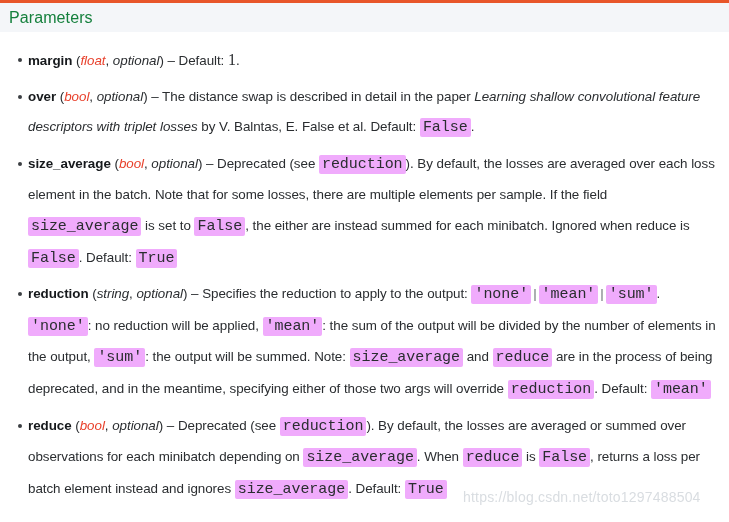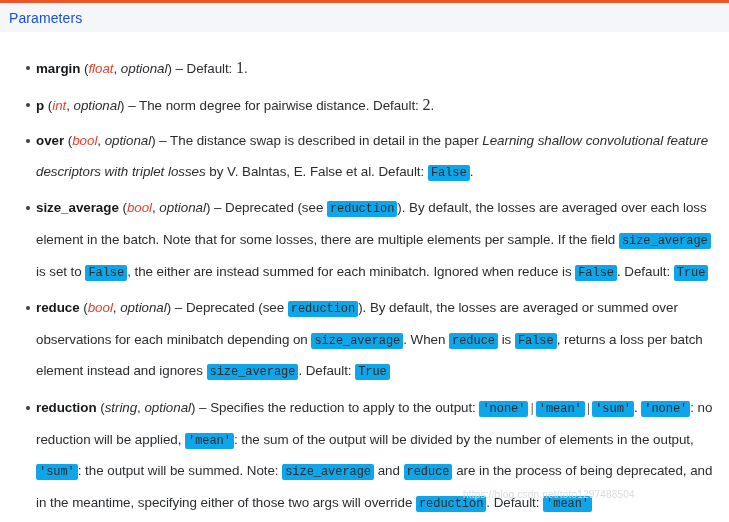--- a/index.html
+++ b/index.html
@@ -18,34 +18,34 @@
 
   
   #params-header {
     border-top: 3px solid #e8562a;
     background: #f4f6f9;
     height: 32px;
     box-sizing: border-box;
     padding: 5px 0 0 9px;
   }
   #params-header-title {
-    font-size: 14px;
-    color: #1d4ed8;
+    font-size: 16px;
+    color: #15803d;
     line-height: 20px;
     letter-spacing: 0.1px;
   }
 
   
   #params-body {
     padding: 0;
     background: #ffffff;
   }
   ul.param-list {
     list-style: none;
-    margin: 8px;
+    margin: 0;
     padding: 13px 0 0 0;
   }
   ul.param-list > li {
     position: relative;
     padding: 0 6px 0 28px;
     margin: 0 0 5px 0;
     font-size: 13.4px;
     line-height: 30.6px;
     color: #2a2d30;
     letter-spacing: -0.05px;
@@ -78,43 +78,43 @@
     color: #2a2d30;
   }
   .paren {
     color: #2a2d30;
   }
   .em {
     font-style: italic;
   }
   code.lit {
     font-family: "Liberation Mono", "DejaVu Sans Mono", monospace;
-    font-size: 12px;
-    background: #0ea5e9;
+    font-size: 15px;
+    background: #f0abfc;
     color: #2a2d30;
     padding: 1px 3px;
     border-radius: 2px;
     white-space: pre;
   }
   .mathnum {
     font-family: "Liberation Serif", "DejaVu Serif", serif;
     font-size: 16px;
     color: #2a2d30;
   }
   .pipe {
     color: #6b7075;
     padding: 0 2px;
   }
 
   
   #watermark {
     position: absolute;
     left: 463px;
     top: 489px;
-    font-size: 10px;
+    font-size: 14px;
     color: #d9dde1;
     font-family: "Liberation Sans", sans-serif;
     letter-spacing: 0.2px;
     pointer-events: none;
     white-space: nowrap;
   }
 </style>
 </head>
 <body>
 
@@ -127,29 +127,20 @@
 
     <li>
       <span class="pname">margin</span>
       <span class="paren">(</span><span class="ptype">float</span><span class="paren">,</span>
       <span class="popt">optional</span><span class="paren">)</span>
       <span>–</span>
       <span>Default:</span>
       <span class="mathnum">1</span><span>.</span>
     </li>
 
-    <li>
-      <span class="pname">p</span>
-      <span class="paren">(</span><span class="ptype">int</span><span class="paren">,</span>
-      <span class="popt">optional</span><span class="paren">)</span>
-      <span>–</span>
-      <span>The norm degree for pairwise distance.</span>
-      <span>Default:</span>
-      <span class="mathnum">2</span><span>.</span>
-    </li>
 
     <li>
       <span class="pname">over</span>
       <span class="paren">(</span><span class="ptype">bool</span><span class="paren">,</span>
       <span class="popt">optional</span><span class="paren">)</span>
       <span>–</span>
       <span>The distance swap is described in detail in the paper</span>
       <span class="em">Learning shallow convolutional feature descriptors with triplet losses</span>
       <span>by V. Balntas, E. False et al. Default:</span>
       <code class="lit">False</code><span>.</span>
@@ -159,35 +150,20 @@
       <span class="pname">size_average</span>
       <span class="paren">(</span><span class="ptype">bool</span><span class="paren">,</span>
       <span class="popt">optional</span><span class="paren">)</span>
       <span>–</span>
       <span>Deprecated (see</span>
       <code class="lit">reduction</code><span>). By default, the losses are averaged over each loss element in the batch. Note that for some losses, there are multiple elements per sample. If the field</span>
       <code class="lit">size_average</code>
       <span>is set to</span>
       <code class="lit">False</code><span>, the either are instead summed for each minibatch. Ignored when reduce is</span>
       <code class="lit">False</code><span>. Default:</span>
-      <code class="lit">True</code>
-    </li>
-
-    <li>
-      <span class="pname">reduce</span>
-      <span class="paren">(</span><span class="ptype">bool</span><span class="paren">,</span>
-      <span class="popt">optional</span><span class="paren">)</span>
-      <span>–</span>
-      <span>Deprecated (see</span>
-      <code class="lit">reduction</code><span>). By default, the losses are averaged or summed over observations for each minibatch depending on</span>
-      <code class="lit">size_average</code><span>. When</span>
-      <code class="lit">reduce</code>
-      <span>is</span>
-      <code class="lit">False</code><span>, returns a loss per batch element instead and ignores</span>
-      <code class="lit">size_average</code><span>. Default:</span>
       <code class="lit">True</code>
     </li>
 
     <li>
       <span class="pname">reduction</span>
       <span class="paren">(</span><span class="ptype-plain">string</span><span class="paren">,</span>
       <span class="popt">optional</span><span class="paren">)</span>
       <span>–</span>
       <span>Specifies the reduction to apply to the output:</span>
       <code class="lit">'none'</code><span class="pipe">|</span><code class="lit">'mean'</code><span class="pipe">|</span><code class="lit">'sum'</code><span>.</span>
@@ -195,16 +171,31 @@
       <code class="lit">'mean'</code><span>: the sum of the output will be divided by the number of elements in the output,</span>
       <code class="lit">'sum'</code><span>: the output will be summed. Note:</span>
       <code class="lit">size_average</code>
       <span>and</span>
       <code class="lit">reduce</code>
       <span>are in the process of being deprecated, and in the meantime, specifying either of those two args will override</span>
       <code class="lit">reduction</code><span>. Default:</span>
       <code class="lit">'mean'</code>
     </li>
 
+    <li>
+      <span class="pname">reduce</span>
+      <span class="paren">(</span><span class="ptype">bool</span><span class="paren">,</span>
+      <span class="popt">optional</span><span class="paren">)</span>
+      <span>–</span>
+      <span>Deprecated (see</span>
+      <code class="lit">reduction</code><span>). By default, the losses are averaged or summed over observations for each minibatch depending on</span>
+      <code class="lit">size_average</code><span>. When</span>
+      <code class="lit">reduce</code>
+      <span>is</span>
+      <code class="lit">False</code><span>, returns a loss per batch element instead and ignores</span>
+      <code class="lit">size_average</code><span>. Default:</span>
+      <code class="lit">True</code>
+    </li>
+
   </ul>
 </div>
 
 <div id="watermark">https://blog.csdn.net/toto1297488504</div>
 
 </body></html>

